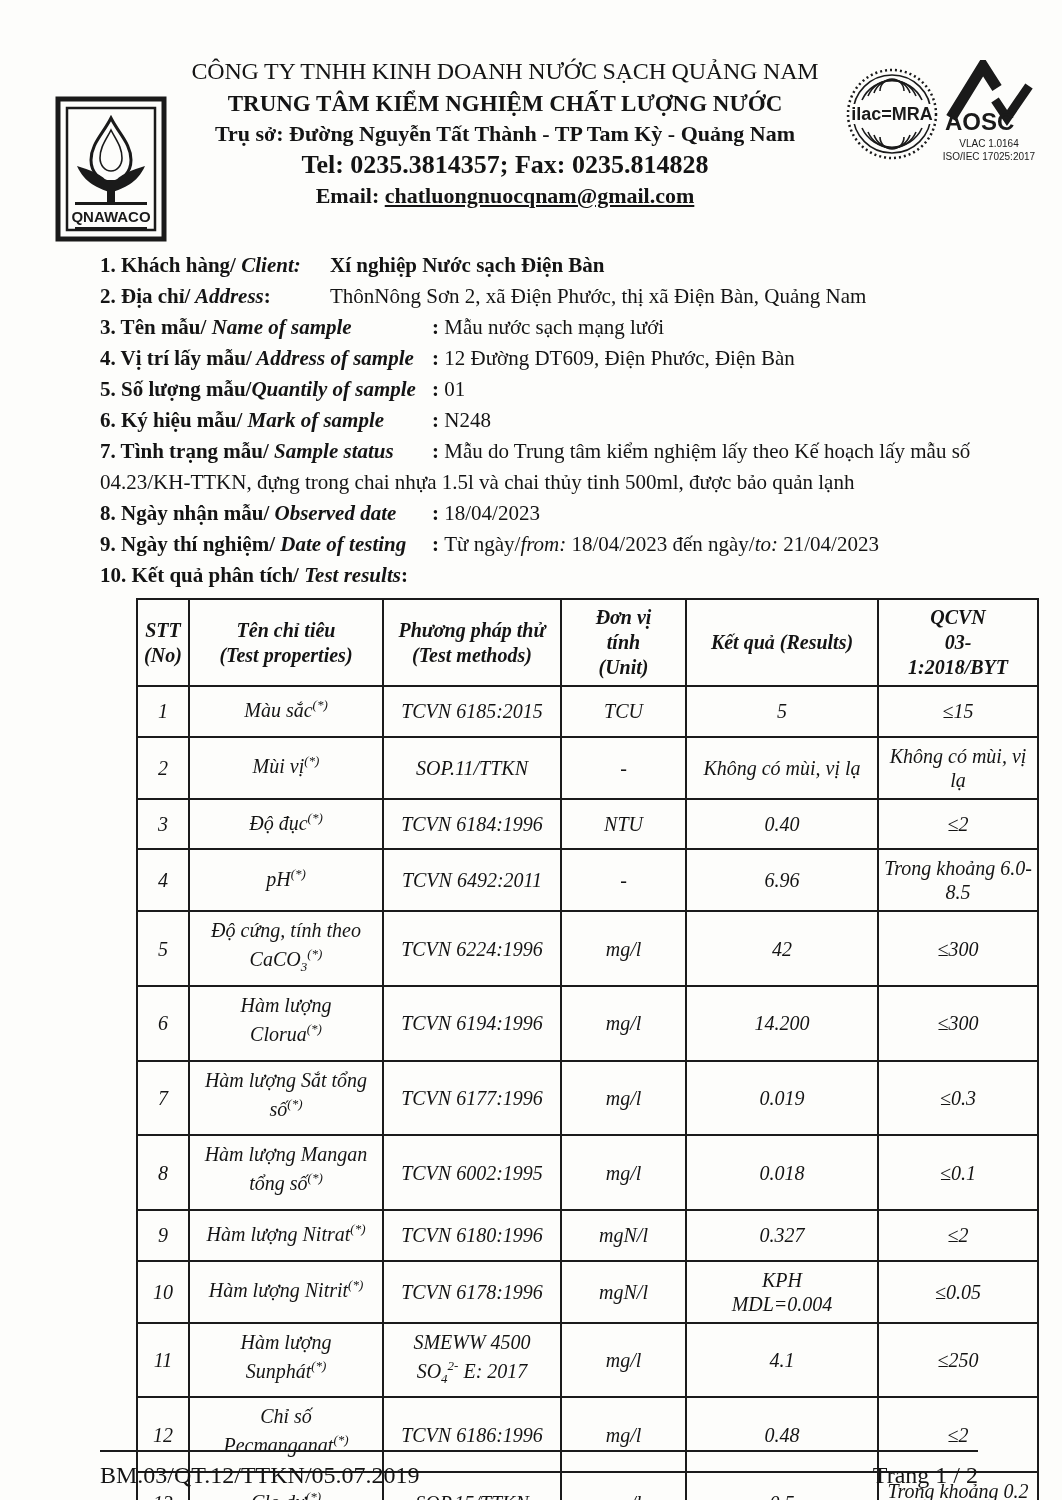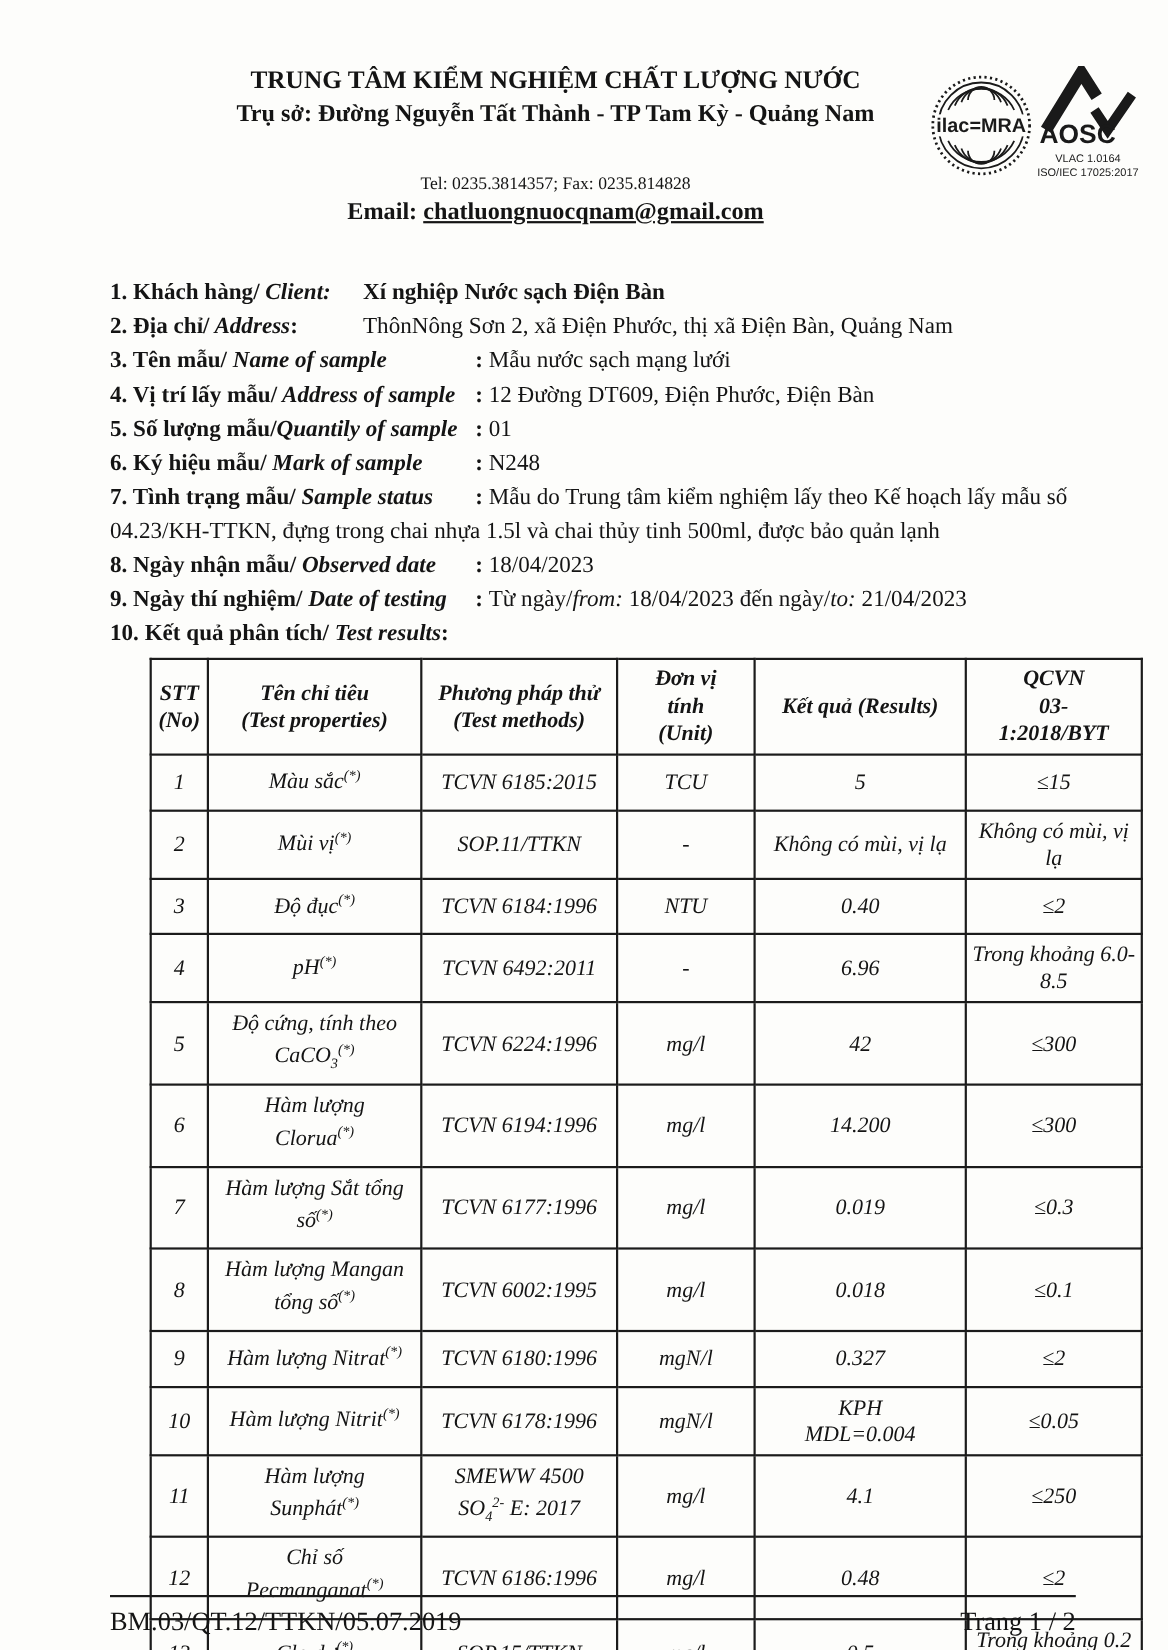--- a/index.html
+++ b/index.html
@@ -8,21 +8,21 @@
     font-family:"Liberation Serif", serif;overflow:hidden;
   }
   .page{position:relative;width:1062px;height:1500px;}
 
   
   .logo{position:absolute;left:55px;top:96px;}
   .head-text{position:absolute;left:175px;top:56px;width:660px;text-align:center;line-height:1.28;}
   .h-company{font-size:24px;letter-spacing:-0.2px;}
   .h-center{font-size:23px;font-weight:bold;margin-top:2px;}
   .h-addr{font-size:22px;font-weight:bold;margin-top:2px;}
-  .h-tel{font-size:16px;font-weight:normal;margin-top:40px;}
+  .h-tel{font-size:26px;font-weight:bold;}
   .h-email{font-size:22px;font-weight:bold;}
   .em-val{text-decoration:underline;}
   .badge-ilac{position:absolute;left:846px;top:64px;}
   .badge-aosc{position:absolute;left:934px;top:60px;text-align:center;width:110px;}
   .aosc-small{font-family:"Liberation Sans",sans-serif;font-weight:normal;font-size:10px;line-height:1.25;color:#1a1a1a;}
 
   
   .info{position:absolute;left:100px;top:250px;width:878px;font-size:21px;}
   .info p{margin:0;line-height:31px;}
   .ilabel{display:inline-block;}
@@ -54,22 +54,37 @@
     position:absolute;left:100px;top:1450px;width:878px;
     border-top:2px solid #1b1b1b;padding-top:10px;
     display:flex;justify-content:space-between;font-size:24px;
   }
 </style>
 </head>
 <body>
 
 <div class="page">
 
+  <div class="logo">
+    <svg width="112" height="146" viewBox="0 0 112 146">
+      <rect x="3" y="3" width="106" height="140" fill="none" stroke="#1a1a1a" stroke-width="5"></rect>
+      <rect x="12" y="12" width="88" height="122" fill="none" stroke="#1a1a1a" stroke-width="2.5"></rect>
+      <path d="M56 22 C48 38 36 48 36 64 a20 22 0 0 0 40 0 C76 48 64 38 56 22 Z" fill="none" stroke="#1a1a1a" stroke-width="3"></path>
+      <path d="M56 34 C51 44 45 51 45 62 a11 13 0 0 0 22 0 C67 51 61 44 56 34 Z" fill="none" stroke="#1a1a1a" stroke-width="1.6"></path>
+      <path d="M54 96 C44 92 30 88 22 70 C34 74 48 78 54 88 Z" fill="#1a1a1a"></path>
+      <path d="M58 96 C68 92 82 88 90 70 C78 74 64 78 58 88 Z" fill="#1a1a1a"></path>
+      <rect x="52" y="84" width="8" height="22" fill="#1a1a1a"></rect>
+      <rect x="20" y="106" width="72" height="3" fill="#1a1a1a"></rect>
+      <text x="56" y="126" text-anchor="middle" font-family="Liberation Sans, sans-serif" font-size="15" font-weight="bold" fill="#1a1a1a">QNAWACO</text>
+      <rect x="20" y="131" width="72" height="2" fill="#1a1a1a"></rect>
+    </svg>
+  </div>
 
   <div class="head-text">
+    <div class="h-company">CÔNG TY TNHH KINH DOANH NƯỚC SẠCH QUẢNG NAM</div>
     <div class="h-center">TRUNG TÂM KIỂM NGHIỆM CHẤT LƯỢNG NƯỚC</div>
     <div class="h-addr">Trụ sở: Đường Nguyễn Tất Thành - TP Tam Kỳ - Quảng Nam</div>
     <div class="h-tel">Tel: 0235.3814357; Fax: 0235.814828</div>
     <div class="h-email"><span>Email: </span><span class="em-val">chatluongnuocqnam@gmail.com</span></div>
   </div>
 
   <div class="badge-ilac">
     <svg width="92" height="100" viewBox="0 0 92 100">
       <g fill="none" stroke="#1a1a1a">
         <circle cx="46" cy="50" r="44" stroke-width="2.5" stroke-dasharray="2 3"></circle>

